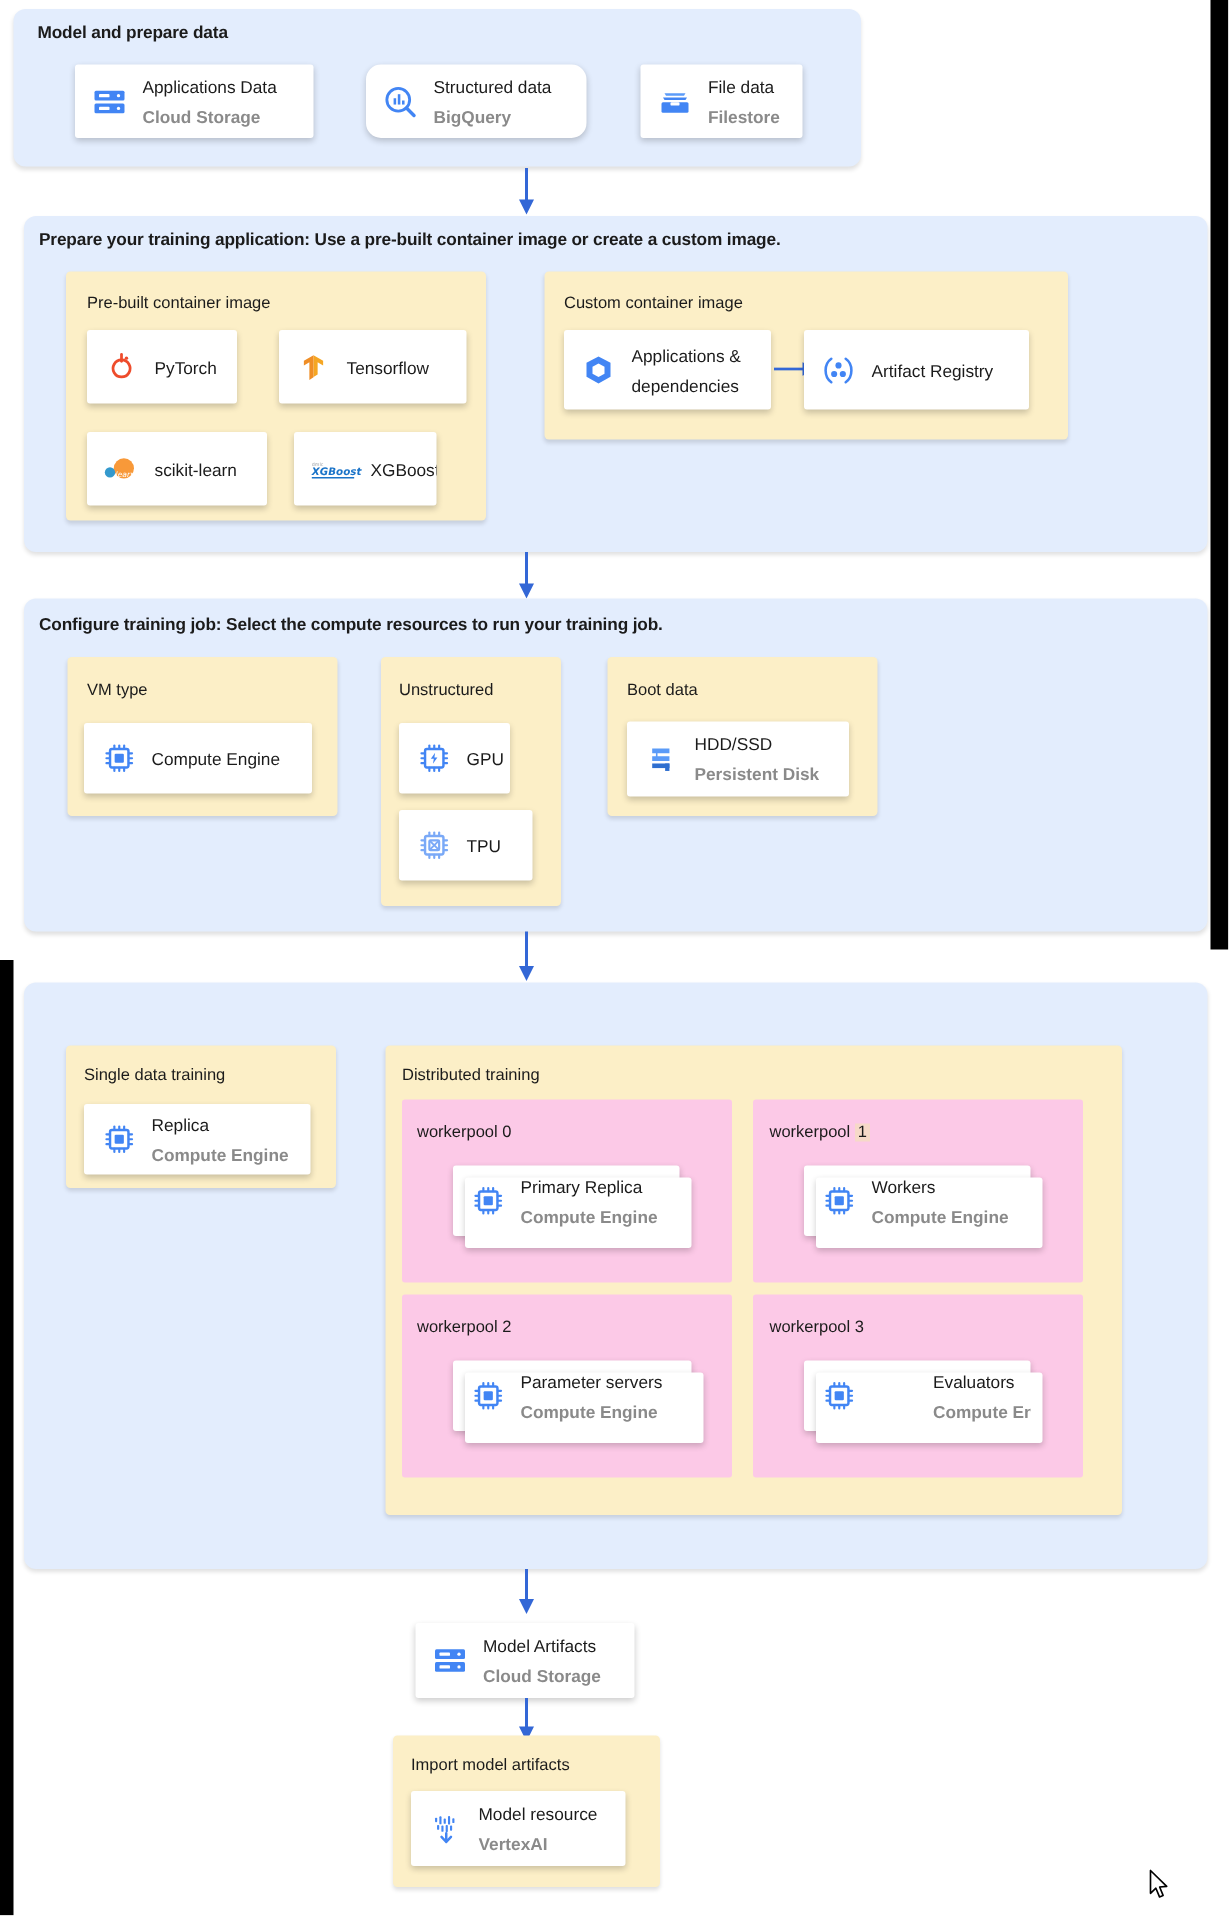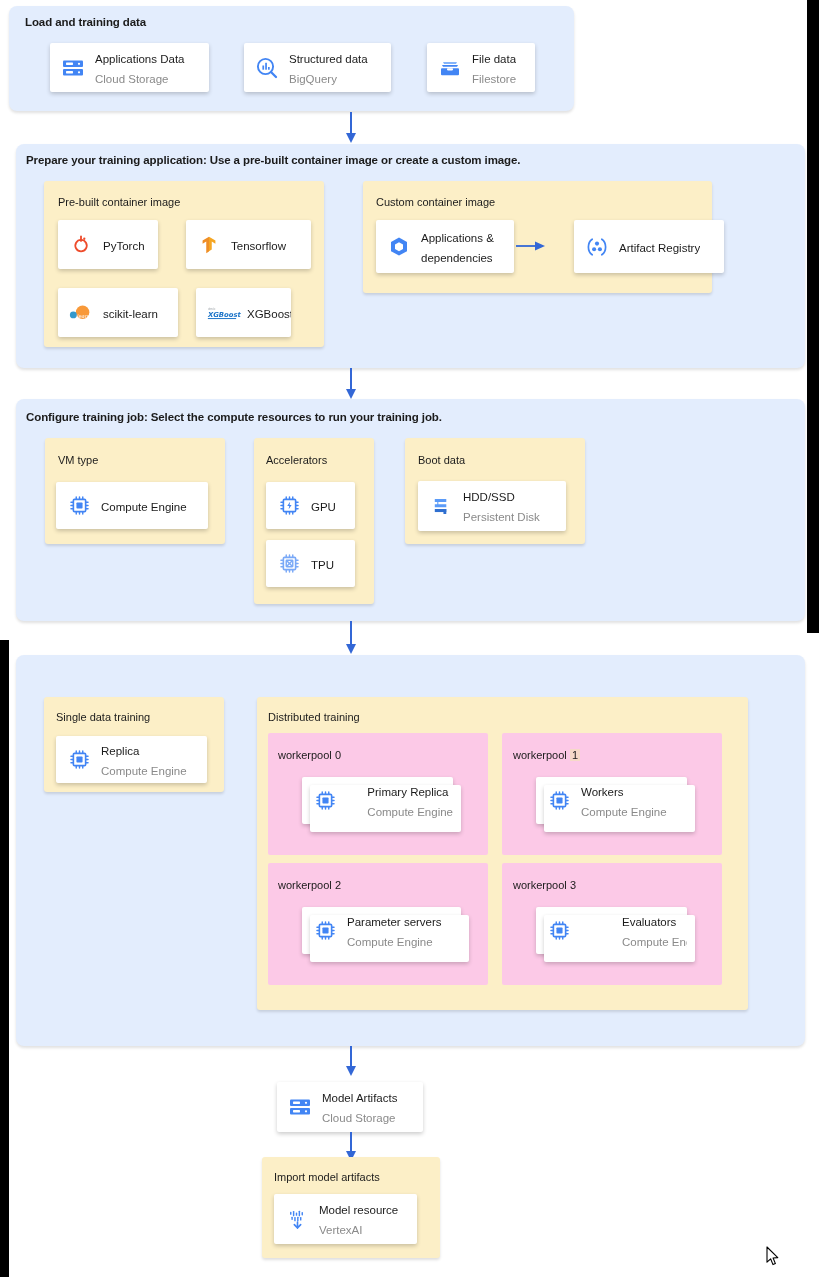--- a/index.html
+++ b/index.html
@@ -107,20 +107,21 @@
   }
   .card-title {
     font-size: 11.5px;
     color: #1b1b1b;
     white-space: nowrap;
   }
   .card-sub {
     font-size: 11.5px;
     color: #8a8a8a;
     white-space: nowrap;
+    font-weight: bold;
   }
   .card-title.wrap, .card-sub.wrap { white-space: normal; }
 
   
   .arrow-v {
     position: absolute;
     width: 14px;
   }
   .arrow-h { position: absolute; }
 
@@ -132,40 +133,40 @@
 </head>
 <body>
 
 <div id="page">
 
   <div class="bar-right"></div>
   <div class="bar-left"></div>
 
   <div class="stage" style="left:9px; top:6px; width:565px; height:105px;">
   </div>
-  <div class="stage-title" style="left:25px; top:16px;">Load and training data</div>
+  <div class="stage-title" style="left:25px; top:16px;">Model and prepare data</div>
 
   <div class="card" style="left:50px; top:43px; width:159px; height:49px;">
     <span class="card-ico">
       <svg width="24" height="24" viewBox="0 0 24 24">
         <rect x="2" y="4.5" width="20" height="6.5" rx="1" fill="#4285f4"></rect>
         <rect x="5" y="6.6" width="7" height="2.3" rx="0.6" fill="#ffffff"></rect>
         <circle cx="18" cy="7.8" r="1.1" fill="#ffffff"></circle>
         <rect x="2" y="13" width="20" height="6.5" rx="1" fill="#4285f4"></rect>
         <rect x="5" y="15.1" width="7" height="2.3" rx="0.6" fill="#ffffff"></rect>
         <circle cx="18" cy="16.3" r="1.1" fill="#ffffff"></circle>
       </svg>
     </span>
     <span class="card-txt">
       <span class="card-title">Applications Data</span><br>
       <span class="card-sub">Cloud Storage</span>
     </span>
   </div>
 
-  <div class="card" style="left:244px; top:43px; width:147px; height:49px;">
+  <div class="card" style="left:244px; top:43px; width:147px; height:49px;border-radius:10px;">
     <span class="card-ico">
       <svg width="24" height="24" viewBox="0 0 24 24">
         <circle cx="10.5" cy="10.5" r="7.6" fill="none" stroke="#4285f4" stroke-width="1.9"></circle>
         <rect x="7.4" y="9.5" width="1.7" height="4.2" fill="#4285f4"></rect>
         <rect x="10.2" y="6.8" width="1.7" height="6.9" fill="#4285f4"></rect>
         <rect x="13" y="11" width="1.7" height="2.7" fill="#4285f4"></rect>
         <line x1="16" y1="16" x2="21" y2="21" stroke="#4285f4" stroke-width="2.3" stroke-linecap="round"></line>
       </svg>
     </span>
     <span class="card-txt">
@@ -270,21 +271,21 @@
     </span>
   </div>
 
   <div class="arrow-h" style="left:516px; top:239px;">
     <svg width="30" height="14" viewBox="0 0 30 14">
       <line x1="0" y1="7" x2="21" y2="7" stroke="#3367d6" stroke-width="1.8"></line>
       <path d="M29 7 L19 2.5 L19 11.5 Z" fill="#3367d6"></path>
     </svg>
   </div>
 
-  <div class="card" style="left:574px; top:220px; width:150px; height:53px;text-align:center;">
+  <div class="card" style="left:536px; top:220px; width:150px; height:53px;text-align:center;">
     <span class="card-ico">
       <svg width="24" height="24" viewBox="0 0 24 24">
         <path d="M7.2 4.2 C4.6 6 3.4 8.9 3.4 12 s1.2 6 3.8 7.8" fill="none" stroke="#4285f4" stroke-width="1.7" stroke-linecap="round"></path>
         <path d="M16.8 4.2 C19.4 6 20.6 8.9 20.6 12 s-1.2 6 -3.8 7.8" fill="none" stroke="#4285f4" stroke-width="1.7" stroke-linecap="round"></path>
         <circle cx="12" cy="8.6" r="2.05" fill="#4285f4"></circle>
         <circle cx="9.1" cy="14.3" r="2.05" fill="#4285f4"></circle>
         <circle cx="14.9" cy="14.3" r="2.05" fill="#4285f4"></circle>
       </svg>
     </span>
     <span class="card-txt">
@@ -326,23 +327,23 @@
         </g>
       </svg>
     </span>
     <span class="card-txt">
       
       <span class="card-title">Compute Engine</span>
     </span>
   </div>
 
   <div class="group" style="left:254px; top:438px; width:120px; height:166px;"></div>
-  <div class="group-label" style="left:266px; top:454px;">Accelerators</div>
-
-  <div class="card" style="left:266px; top:482px; width:89px; height:47px;">
+  <div class="group-label" style="left:266px; top:454px;">Unstructured</div>
+
+  <div class="card" style="left:266px; top:482px; width:74px; height:47px;">
     <span class="card-ico">
       <svg width="23" height="23" viewBox="0 0 24 24">
         <rect x="5.6" y="5.6" width="12.8" height="12.8" rx="1.3" fill="none" stroke="#4285f4" stroke-width="1.7"></rect>
         <path d="M12.6 8.2 L9.6 12.4 h2.1 l-0.6 3.4 l3.1 -4.3 h-2.1 z" fill="#4285f4"></path>
         <g stroke="#4285f4" stroke-width="1.5" stroke-linecap="round">
           <line x1="8.6" y1="3.1" x2="8.6" y2="5.3"></line>
             <line x1="12" y1="3.1" x2="12" y2="5.3"></line>
             <line x1="15.4" y1="3.1" x2="15.4" y2="5.3"></line>
           <line x1="8.6" y1="18.7" x2="8.6" y2="20.9"></line>
             <line x1="12" y1="18.7" x2="12" y2="20.9"></line>
@@ -446,21 +447,21 @@
   </div>
 
   <div class="group" style="left:257px; top:697px; width:491px; height:313px;"></div>
   <div class="group-label" style="left:268px; top:711px;">Distributed training</div>
 
   <div class="pool" style="left:268px; top:733px; width:220px; height:122px;"></div>
   <div class="pool-label" style="left:278px; top:749px;">
     <span>workerpool</span>
     <span>0</span>
   </div>
-  <div class="card shadowcard" style="left:302px; top:777px; width:151px; height:47px; z-index:2;justify-content:space-between;">
+  <div class="card shadowcard" style="left:302px; top:777px; width:151px; height:47px; z-index:2;">
     <span class="card-ico">
       <svg width="23" height="23" viewBox="0 0 24 24">
         <rect x="5.6" y="5.6" width="12.8" height="12.8" rx="1.3" fill="none" stroke="#4285f4" stroke-width="1.7"></rect>
         <rect x="8.8" y="8.8" width="6.4" height="6.4" rx="0.8" fill="#4285f4"></rect>
         <g stroke="#4285f4" stroke-width="1.5" stroke-linecap="round">
           <line x1="8.6" y1="3.1" x2="8.6" y2="5.3"></line>
             <line x1="12" y1="3.1" x2="12" y2="5.3"></line>
             <line x1="15.4" y1="3.1" x2="15.4" y2="5.3"></line>
           <line x1="8.6" y1="18.7" x2="8.6" y2="20.9"></line>
             <line x1="12" y1="18.7" x2="12" y2="20.9"></line>

